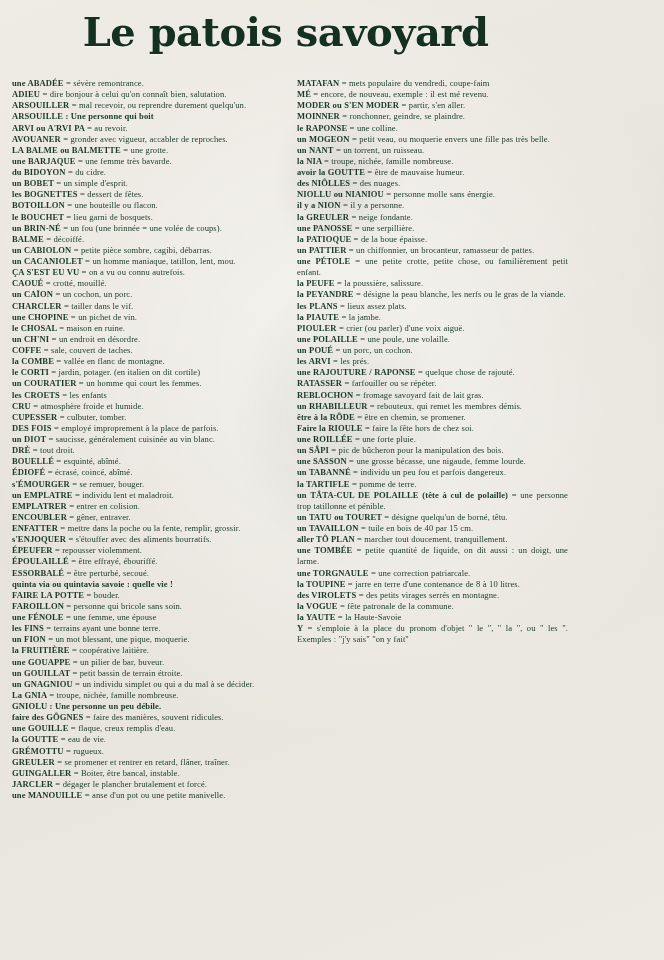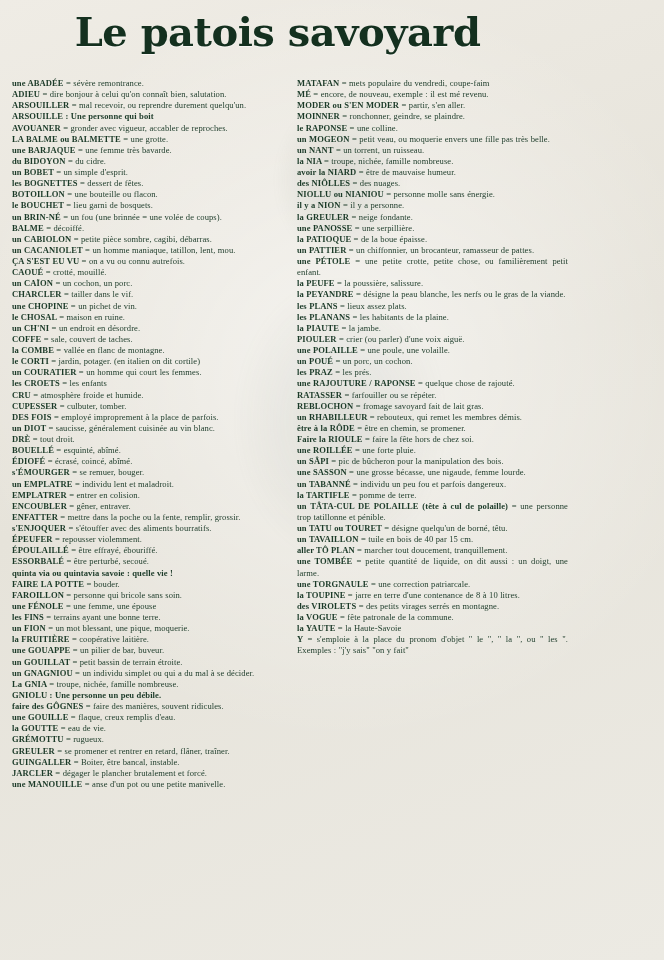--- a/index.html
+++ b/index.html
@@ -29,21 +29,21 @@
     top: 60px;
     width: 380px;
     height: 520px;
     background:
       radial-gradient(ellipse 95px 120px at 190px 120px, rgba(120,130,115,0.16) 0%, rgba(120,130,115,0.0) 70%),
       radial-gradient(ellipse 150px 200px at 190px 360px, rgba(110,120,105,0.13) 0%, rgba(110,120,105,0.0) 72%);
     filter: blur(2px);
   }
   .title-wrap {
     position: absolute;
-    left: 4px;
+    left: 12px;
     top: 8px;
     width: 547px;
     text-align: center;
   }
   .title {
     font-family: "DejaVu Serif", serif;
     font-weight: bold;
     font-size: 40px;
     letter-spacing: -0.5px;
     color: #14301f;
@@ -90,20 +90,21 @@
   <div class="title-wrap">
     <div class="title">Le patois savoyard</div>
   </div>
 
   <div class="columns">
     <div class="col" id="col-left">
         <p class="entry"><b>une ABADÉE </b>= sévère remontrance.</p>
         <p class="entry"><b>ADIEU </b>= dire bonjour à celui qu'on connaît bien, salutation.</p>
         <p class="entry"><b>ARSOUILLER </b>= mal recevoir, ou reprendre durement quelqu'un.</p>
         <p class="entry"><b>ARSOUILLE : Une personne qui boit</b></p>
+        <p class="entry"><b>ARVI ou A'RVI PA </b>= au revoir.</p>
         <p class="entry"><b>AVOUANER </b>= gronder avec vigueur, accabler de reproches.</p>
         <p class="entry"><b>LA BALME ou BALMETTE </b>= une grotte.</p>
         <p class="entry"><b>une BARJAQUE </b>= une femme très bavarde.</p>
         <p class="entry"><b>du BIDOYON </b>= du cidre.</p>
         <p class="entry"><b>un BOBET </b>= un simple d'esprit.</p>
         <p class="entry"><b>les BOGNETTES </b>= dessert de fêtes.</p>
         <p class="entry"><b>BOTOILLON </b>= une bouteille ou flacon.</p>
         <p class="entry"><b>le BOUCHET </b>= lieu garni de bosquets.</p>
         <p class="entry"><b>un BRIN-NÉ </b>= un fou (une brinnée = une volée de coups).</p>
         <p class="entry"><b>BALME </b>= décoiffé.</p>
@@ -160,38 +161,37 @@
       </div>
     <div class="col" id="col-right">
         <p class="entry"><b>MATAFAN </b>= mets populaire du vendredi, coupe-faim</p>
         <p class="entry"><b>MÉ </b>= encore, de nouveau, exemple : il est mé revenu.</p>
         <p class="entry"><b>MODER ou S'EN MODER </b>= partir, s'en aller.</p>
         <p class="entry"><b>MOINNER </b>= ronchonner, geindre, se plaindre.</p>
         <p class="entry"><b>le RAPONSE </b>= une colline.</p>
         <p class="entry"><b>un MOGEON </b>= petit veau, ou moquerie envers une fille pas très belle.</p>
         <p class="entry"><b>un NANT </b>= un torrent, un ruisseau.</p>
         <p class="entry"><b>la NIA </b>= troupe, nichée, famille nombreuse.</p>
-        <p class="entry"><b>avoir la NIARD </b>= être de mauvaise humeur.</p>
+        <p class="entry"><b>avoir la GOUTTE </b>= être de mauvaise humeur.</p>
         <p class="entry"><b>des NIÔLLES </b>= des nuages.</p>
         <p class="entry"><b>NIOLLU ou NIANIOU </b>= personne molle sans énergie.</p>
         <p class="entry"><b>il y a NION </b>= il y a personne.</p>
         <p class="entry"><b>la GREULER </b>= neige fondante.</p>
         <p class="entry"><b>une PANOSSE </b>= une serpillière.</p>
         <p class="entry"><b>la PATIOQUE </b>= de la boue épaisse.</p>
         <p class="entry"><b>un PATTIER </b>= un chiffonnier, un brocanteur, ramasseur de pattes.</p>
         <p class="entry"><b>une PÉTOLE </b>= une petite crotte, petite chose, ou familièrement petit enfant.</p>
         <p class="entry"><b>la PEUFE </b>= la poussière, salissure.</p>
         <p class="entry"><b>la PEYANDRE </b>= désigne la peau blanche, les nerfs ou le gras de la viande.</p>
         <p class="entry"><b>les PLANS </b>= lieux assez plats.</p>
-        <p class="entry"><b>les PLANANS </b>= les habitants de la plaine.</p>
         <p class="entry"><b>la PIAUTE </b>= la jambe.</p>
         <p class="entry"><b>PIOULER </b>= crier (ou parler) d'une voix aiguë.</p>
         <p class="entry"><b>une POLAILLE </b>= une poule, une volaille.</p>
         <p class="entry"><b>un POUÉ </b>= un porc, un cochon.</p>
-        <p class="entry"><b>les PRAZ </b>= les prés.</p>
+        <p class="entry"><b>les ARVI </b>= les prés.</p>
         <p class="entry"><b>une RAJOUTURE / RAPONSE </b>= quelque chose de rajouté.</p>
         <p class="entry"><b>RATASSER </b>= farfouiller ou se répéter.</p>
         <p class="entry"><b>REBLOCHON </b>= fromage savoyard fait de lait gras.</p>
         <p class="entry"><b>un RHABILLEUR </b>= rebouteux, qui remet les membres démis.</p>
         <p class="entry"><b>être à la RÔDE </b>= être en chemin, se promener.</p>
         <p class="entry"><b>Faire la RIOULE </b>= faire la fête hors de chez soi.</p>
         <p class="entry"><b>une ROILLÉE </b>= une forte pluie.</p>
         <p class="entry"><b>un SÂPI </b>= pic de bûcheron pour la manipulation des bois.</p>
         <p class="entry"><b>une SASSON </b>= une grosse bécasse, une nigaude, femme lourde.</p>
         <p class="entry"><b>un TABANNÉ </b>= individu un peu fou et parfois dangereux.</p>

